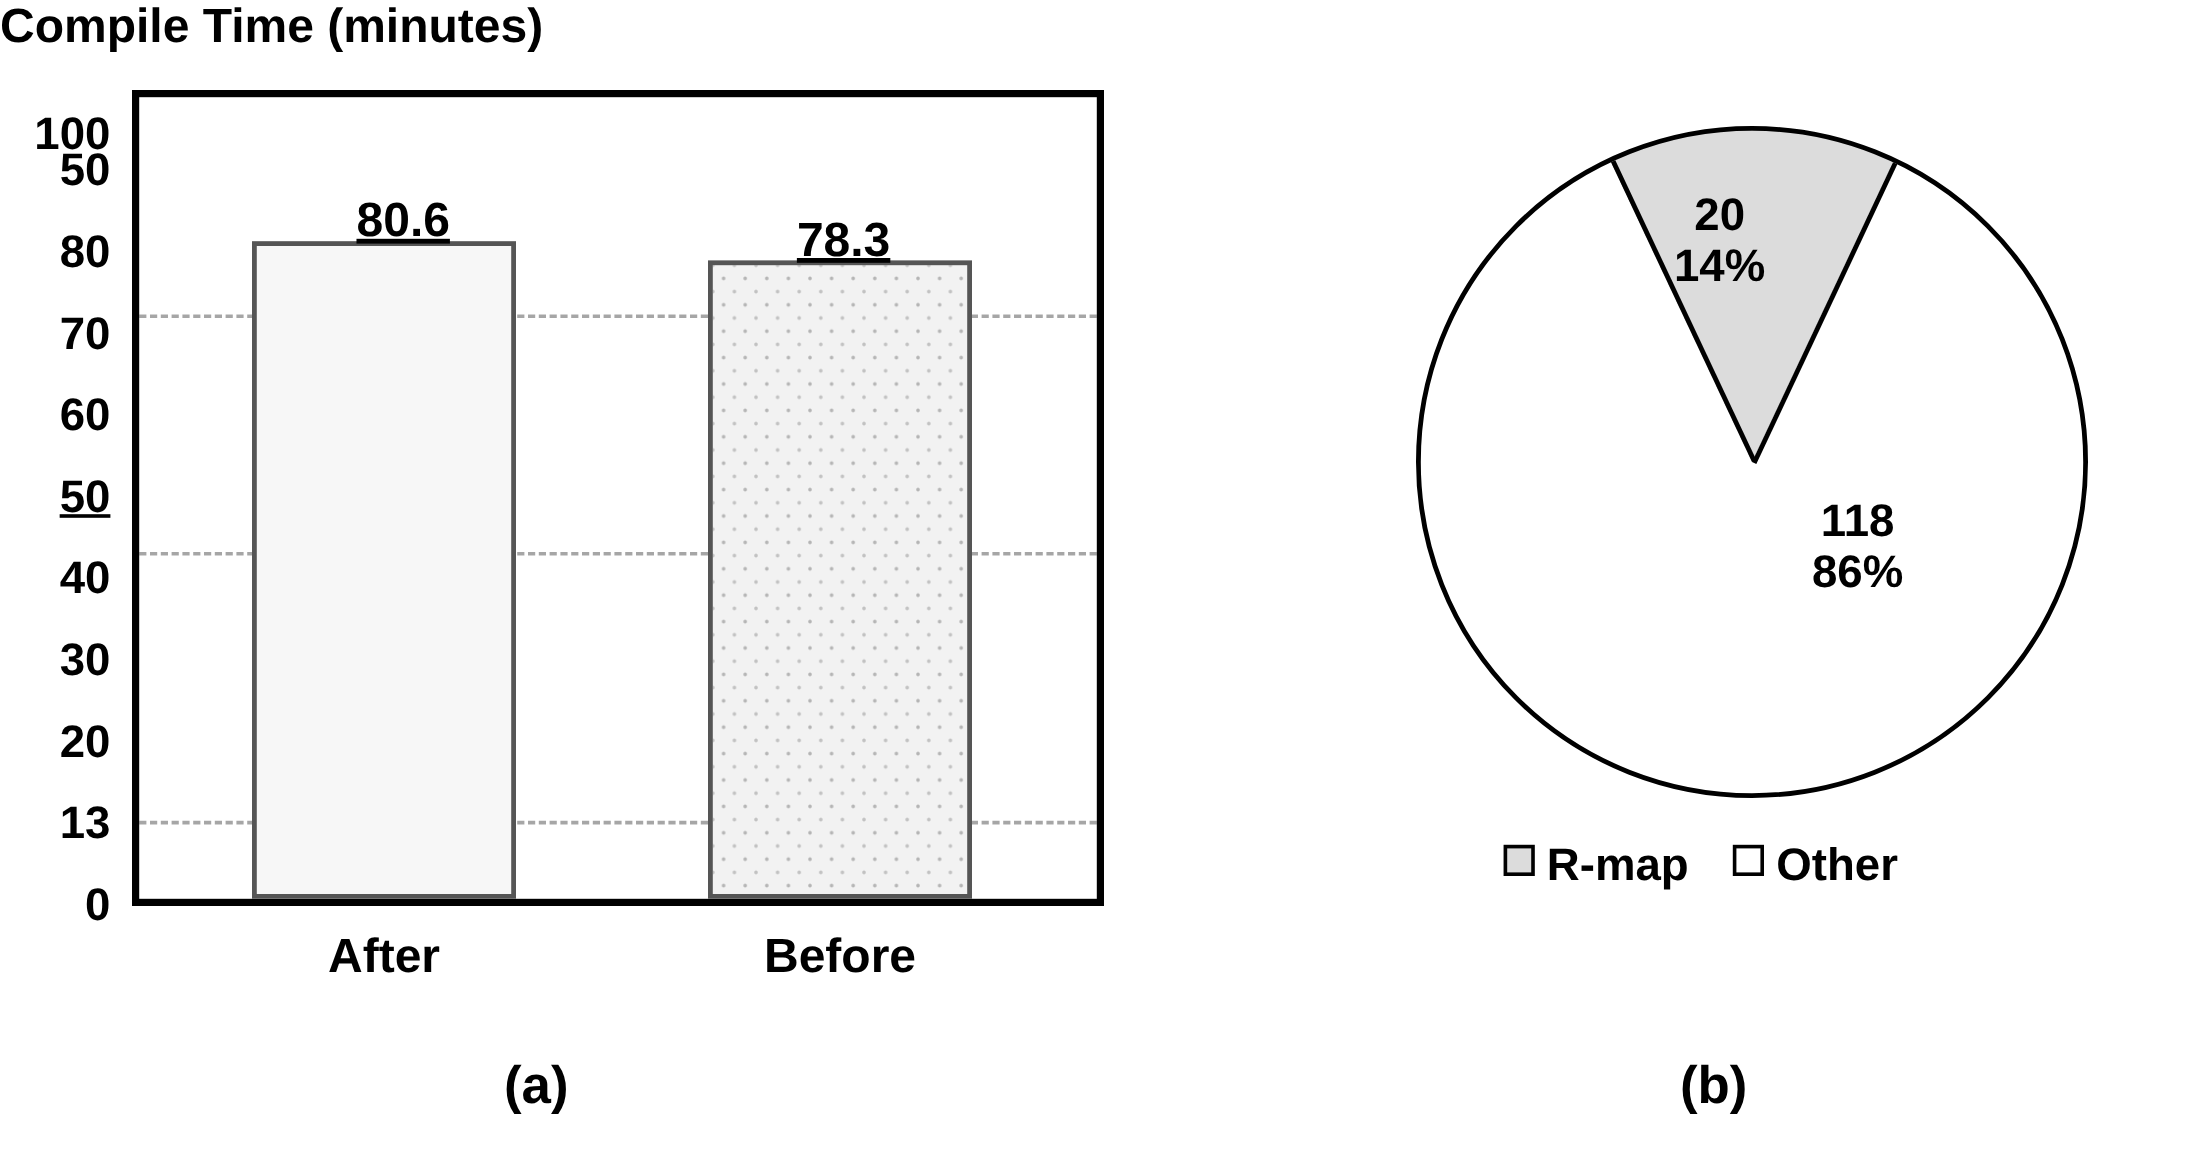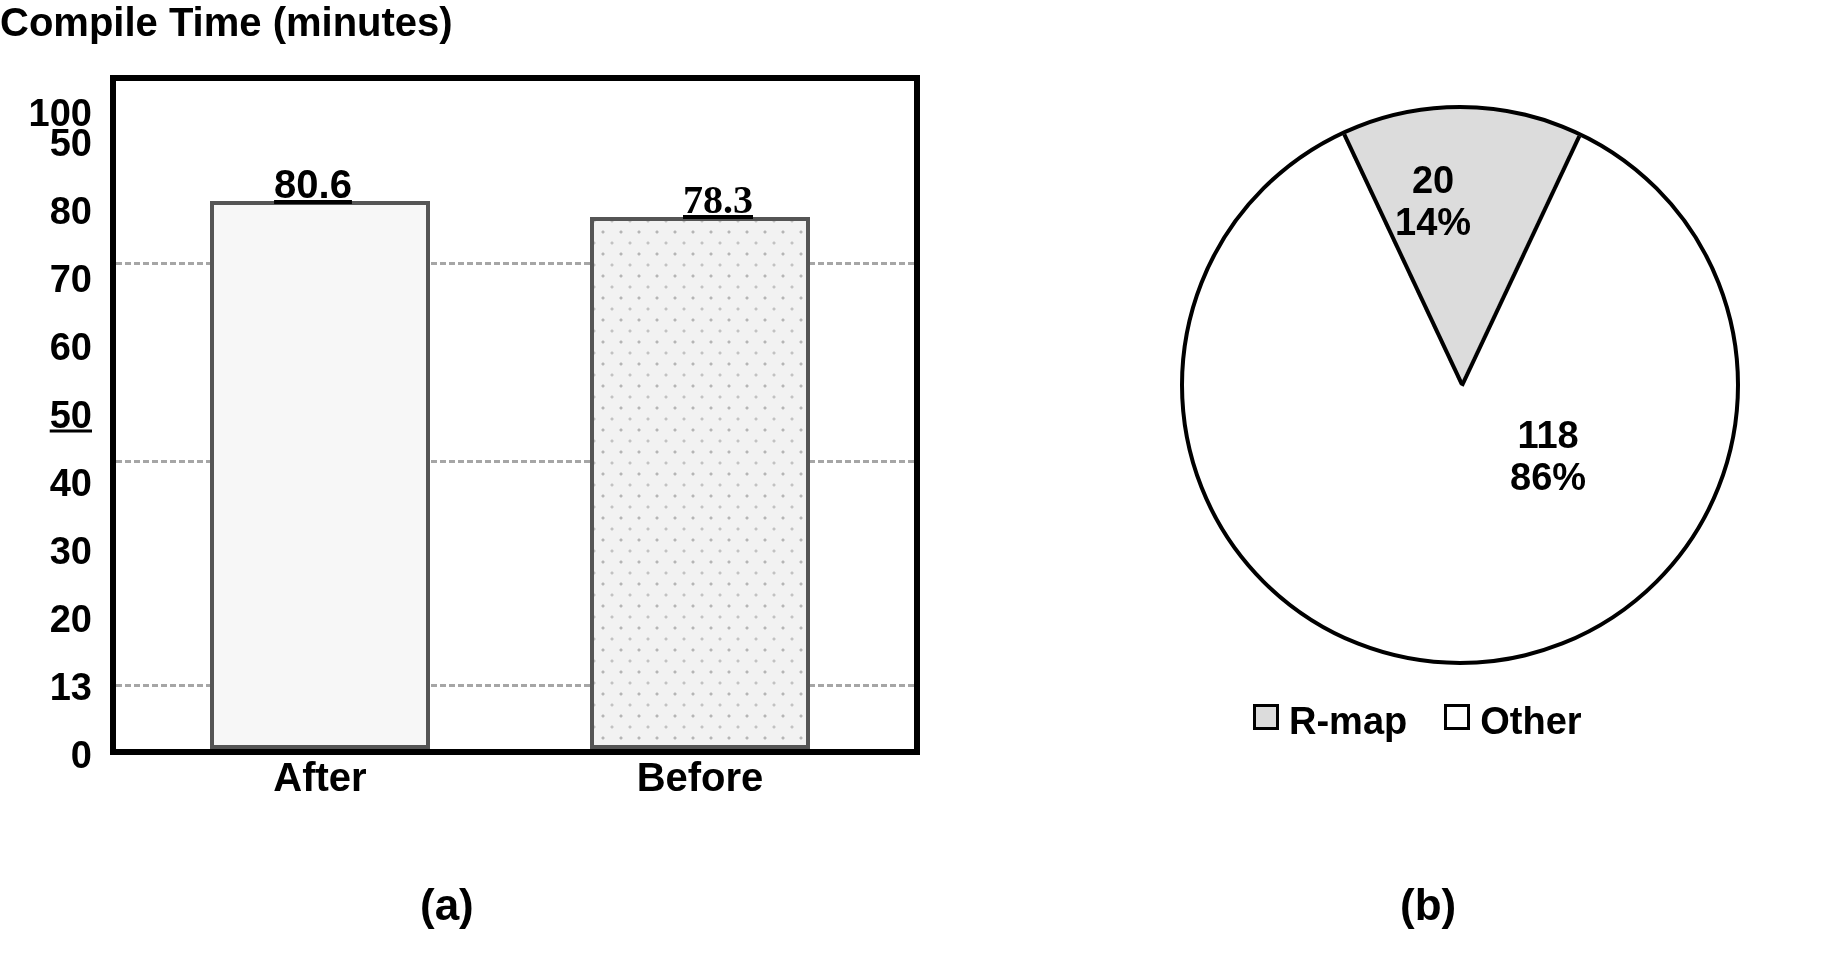--- a/index.html
+++ b/index.html
@@ -71,20 +71,21 @@
     position: absolute;
     transform: translate(-50%, -100%);
     font-size: 40px;
     font-weight: bold;
     text-decoration: underline;
     white-space: nowrap;
   }
   .xcat {
     position: absolute;
     top: 100%;
+    margin-top: 20px;
     transform: translateX(-50%);
     font-size: 40px;
     font-weight: bold;
   }
   .subplot-label {
     position: absolute;
     font-size: 44px;
     font-weight: bold;
   }
   
@@ -181,24 +182,24 @@
     <div class="ytick" style="top:70%;">30</div>
     <div class="ytick" style="top:60%;text-align:right;">40</div>
     <div class="ytick" style="top:50%;text-decoration:underline;">50</div>
     <div class="ytick" style="top:40%;">60</div>
     <div class="ytick" style="top:30%;">70</div>
     <div class="ytick" style="top:20%;">80</div>
     <div class="ytick" style="top:10%;">50</div>
     <div class="ytick" style="top:0%;margin-top:38px;">100</div>
 
     <div class="bar" style="left:100px; height:80.6%;"></div>
-    <div class="bar-label" style="left:203px; top:19.4%;">80.6</div>
+    <div class="bar-label" style="left:226px; top:19.4%;">80.6</div>
 
     <div class="bar speckle" style="left:480px; height:78.3%;"></div>
-    <div class="bar-label" style="left:608px; top:21.7%;font-family:Liberation Serif, serif;">78.3</div>
+    <div class="bar-label" style="left:593px; top:21.7%;">78.3</div>
 
     <div class="xcat" style="left:210px;">After</div>
     <div class="xcat" style="left:590px;">Before</div>
   </div>
 
   <div class="subplot-label" style="left:420px; top:880px;">(a)</div>
 
   <div class="pie-wrap">
     <div class="pie"></div>
     <div class="pie-overlay">

